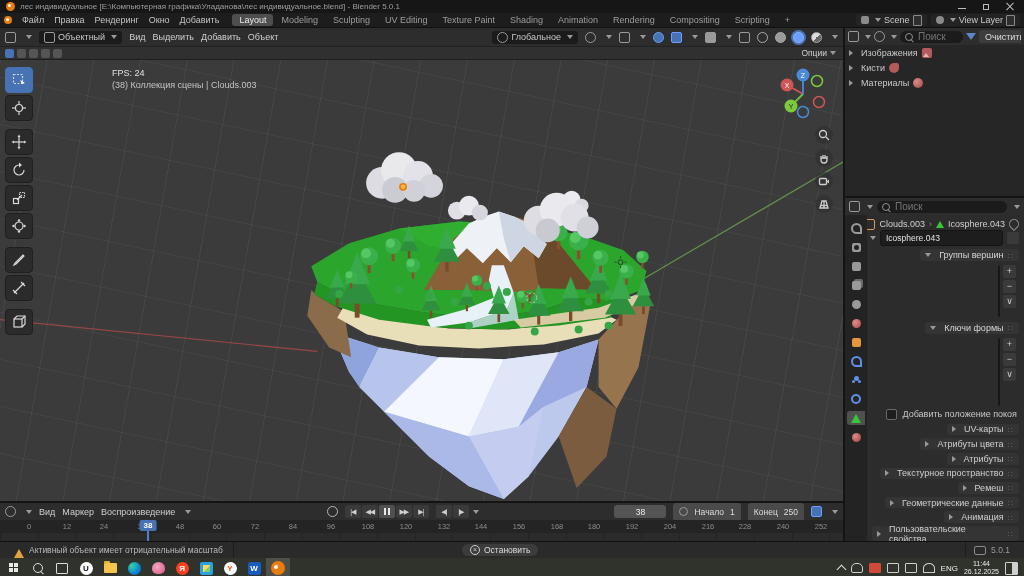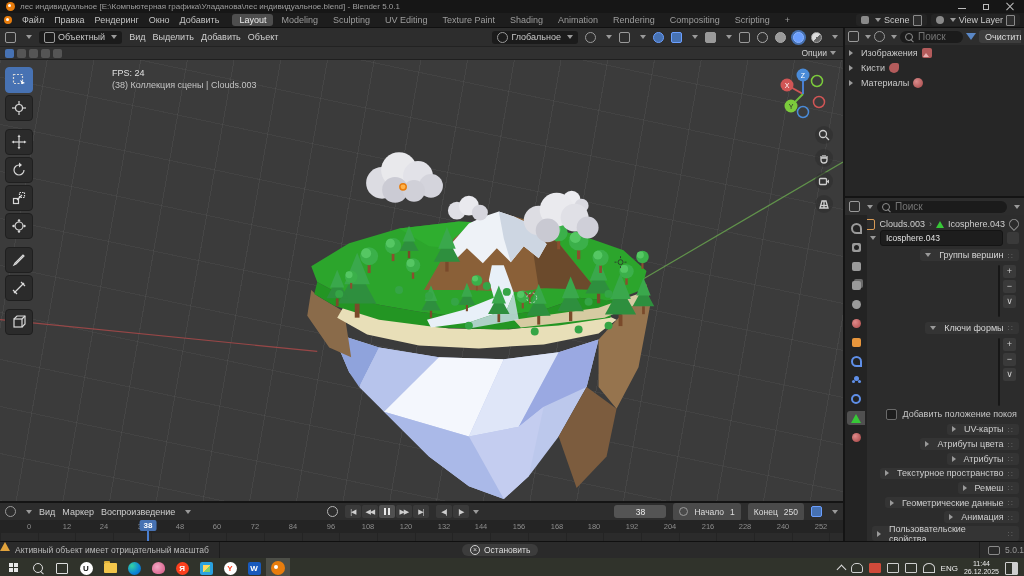--- a/index.html
+++ b/index.html
@@ -149,21 +149,21 @@
   .drag-dots{margin-left:auto;color:#777;font-size:8px;letter-spacing:1px;}
   .panel-body{display:flex;gap:3px;padding:4px 2px 2px 2px;}
   .listbox{flex:1;background:#1f1f1f;border:1px solid #171717;border-radius:3px;}
   .btn-col{width:14px;display:flex;flex-direction:column;gap:2px;}
   .sq-btn{width:13px;height:13px;background:#3a3a3a;border-radius:2px;color:#cfcfcf;display:flex;align-items:center;justify-content:center;font-size:9px;line-height:1;}
   .chk-row{display:flex;align-items:center;gap:5px;height:14px;padding:1px 2px;color:#c6c6c6;}
   .chk{width:9px;height:9px;background:#1d1d1d;border:1px solid #6a6a6a;border-radius:2px;}
   .fold{height:15px;background:#343434;border-radius:3px;display:flex;align-items:center;gap:4px;padding:0 5px;color:#cfcfcf;margin-top:3px;}
 
   
-  .statusbar{height:16px;background:#2a2a2a;border-top:1px solid #101010;display:flex;align-items:flex-start;padding:0 0;position:relative;font-size:8.5px;}
+  .statusbar{height:16px;background:#2a2a2a;border-top:1px solid #101010;display:flex;align-items:flex-end;padding:0 14px;position:relative;font-size:8.5px;}
   .warn-tri{width:0;height:0;border-left:5px solid transparent;border-right:5px solid transparent;border-bottom:9px solid #e2a33c;margin-right:5px;}
   .warn-text{color:#b9b9b9;border-right:1px solid #1d1d1d;padding-right:10px;height:100%;display:flex;align-items:center;}
   .stop-btn{position:absolute;left:462px;top:2px;height:12px;background:#3c3c3c;border-radius:7px;display:flex;align-items:center;gap:4px;padding:0 8px;color:#dedede;}
   .stop-ico{width:8px;height:8px;border:1px solid #cfcfcf;border-radius:50%;color:#cfcfcf;font-size:7px;line-height:8px;text-align:center;}
   .version{margin-left:auto;display:flex;align-items:center;gap:5px;color:#9a9a9a;border-left:1px solid #1d1d1d;padding-left:8px;height:100%;}
   .ver-ico{width:10px;height:7px;border:1px solid #8a8a8a;border-radius:2px;}
 
   
   .taskbar{height:20px;background:#30332b;display:flex;align-items:center;padding:0 2px;}
   .tb-btn{width:24px;height:20px;display:flex;align-items:center;justify-content:center;flex:none;}

